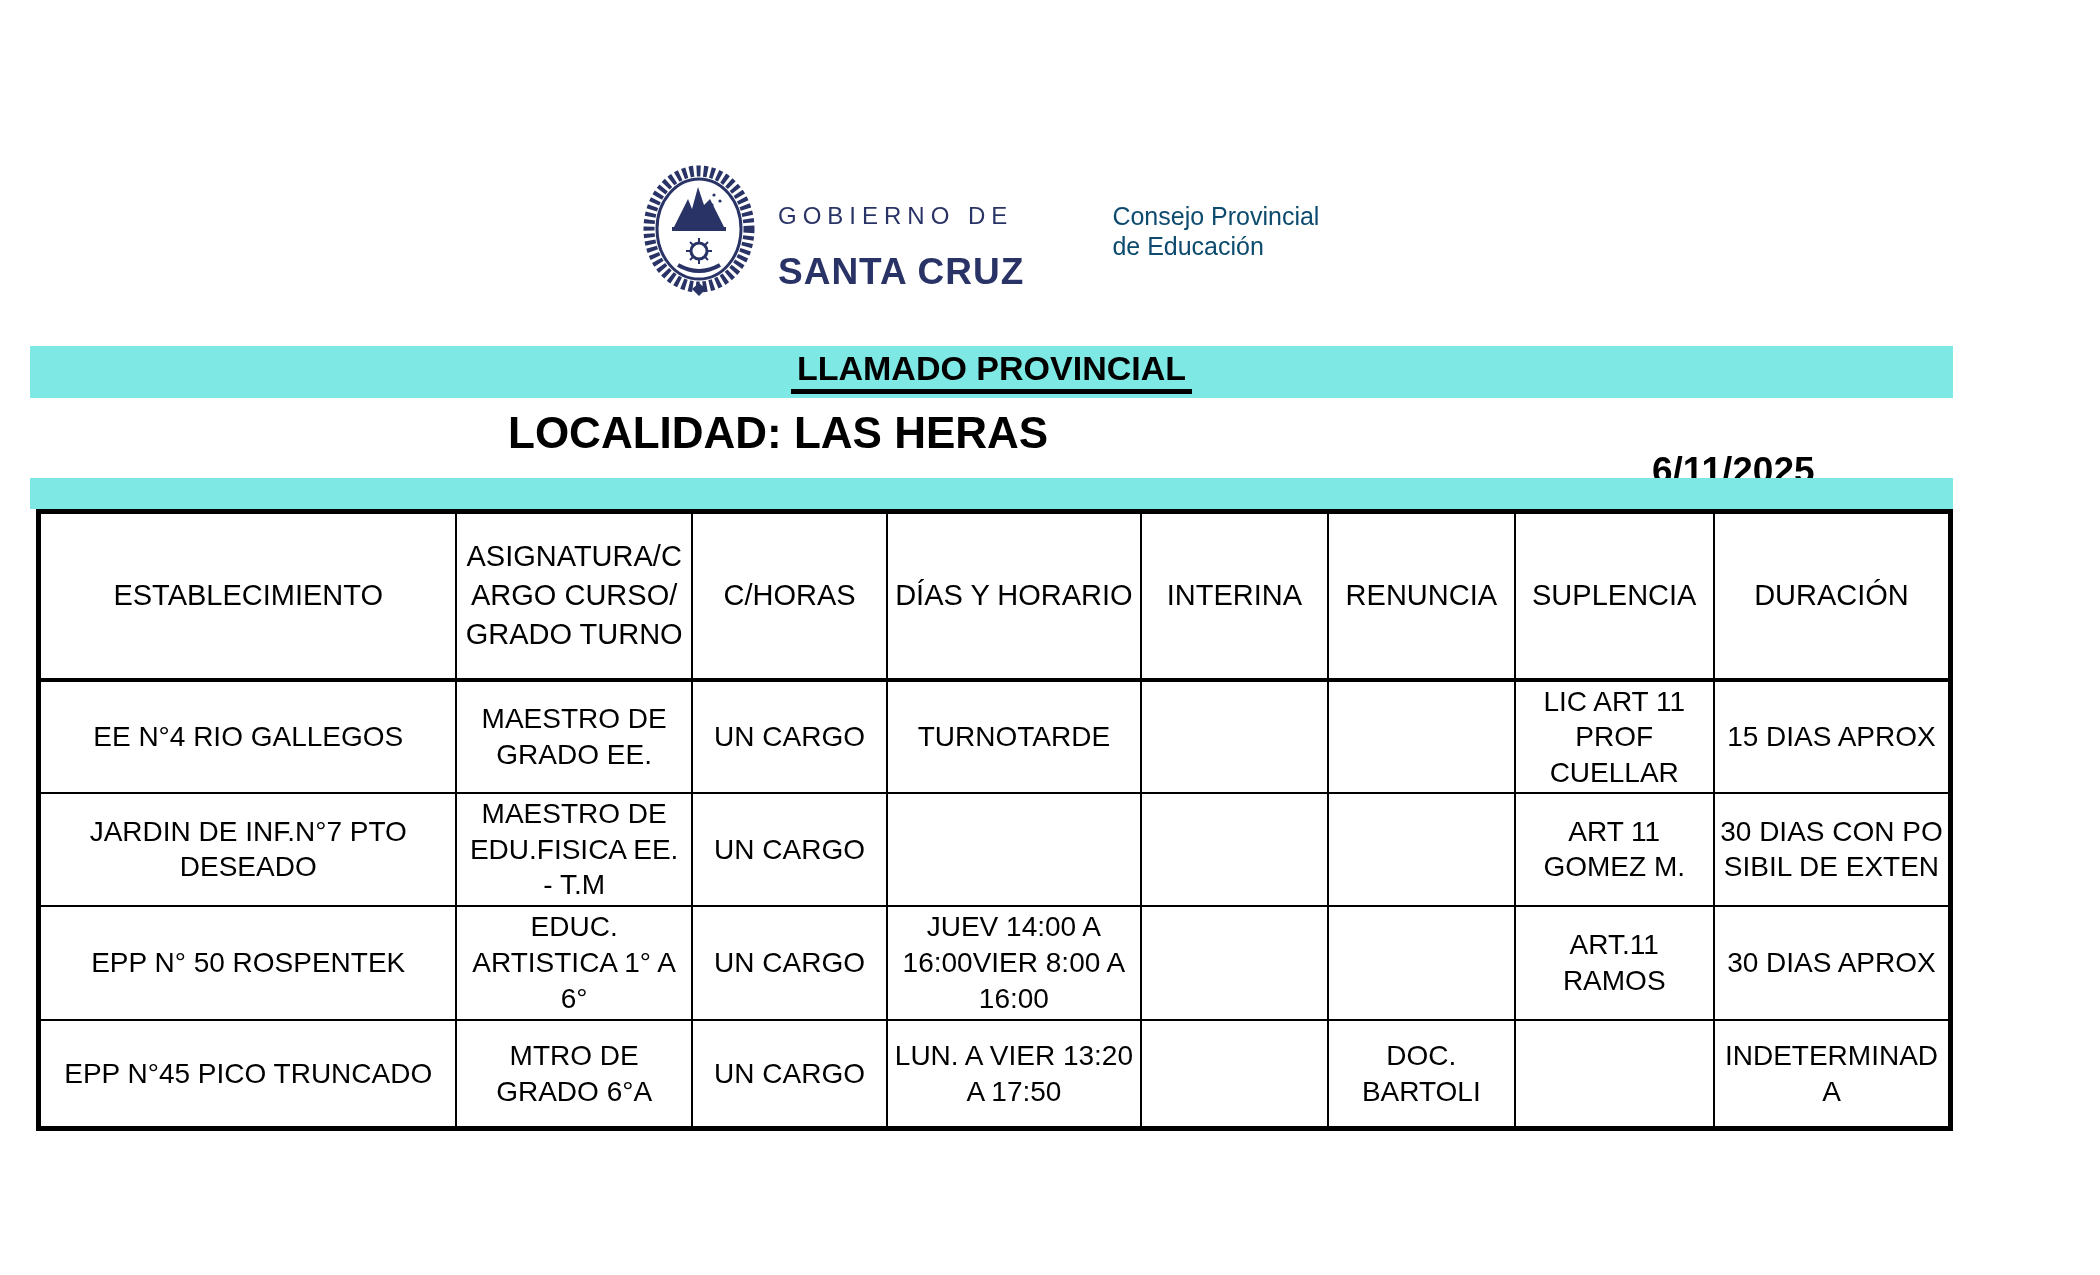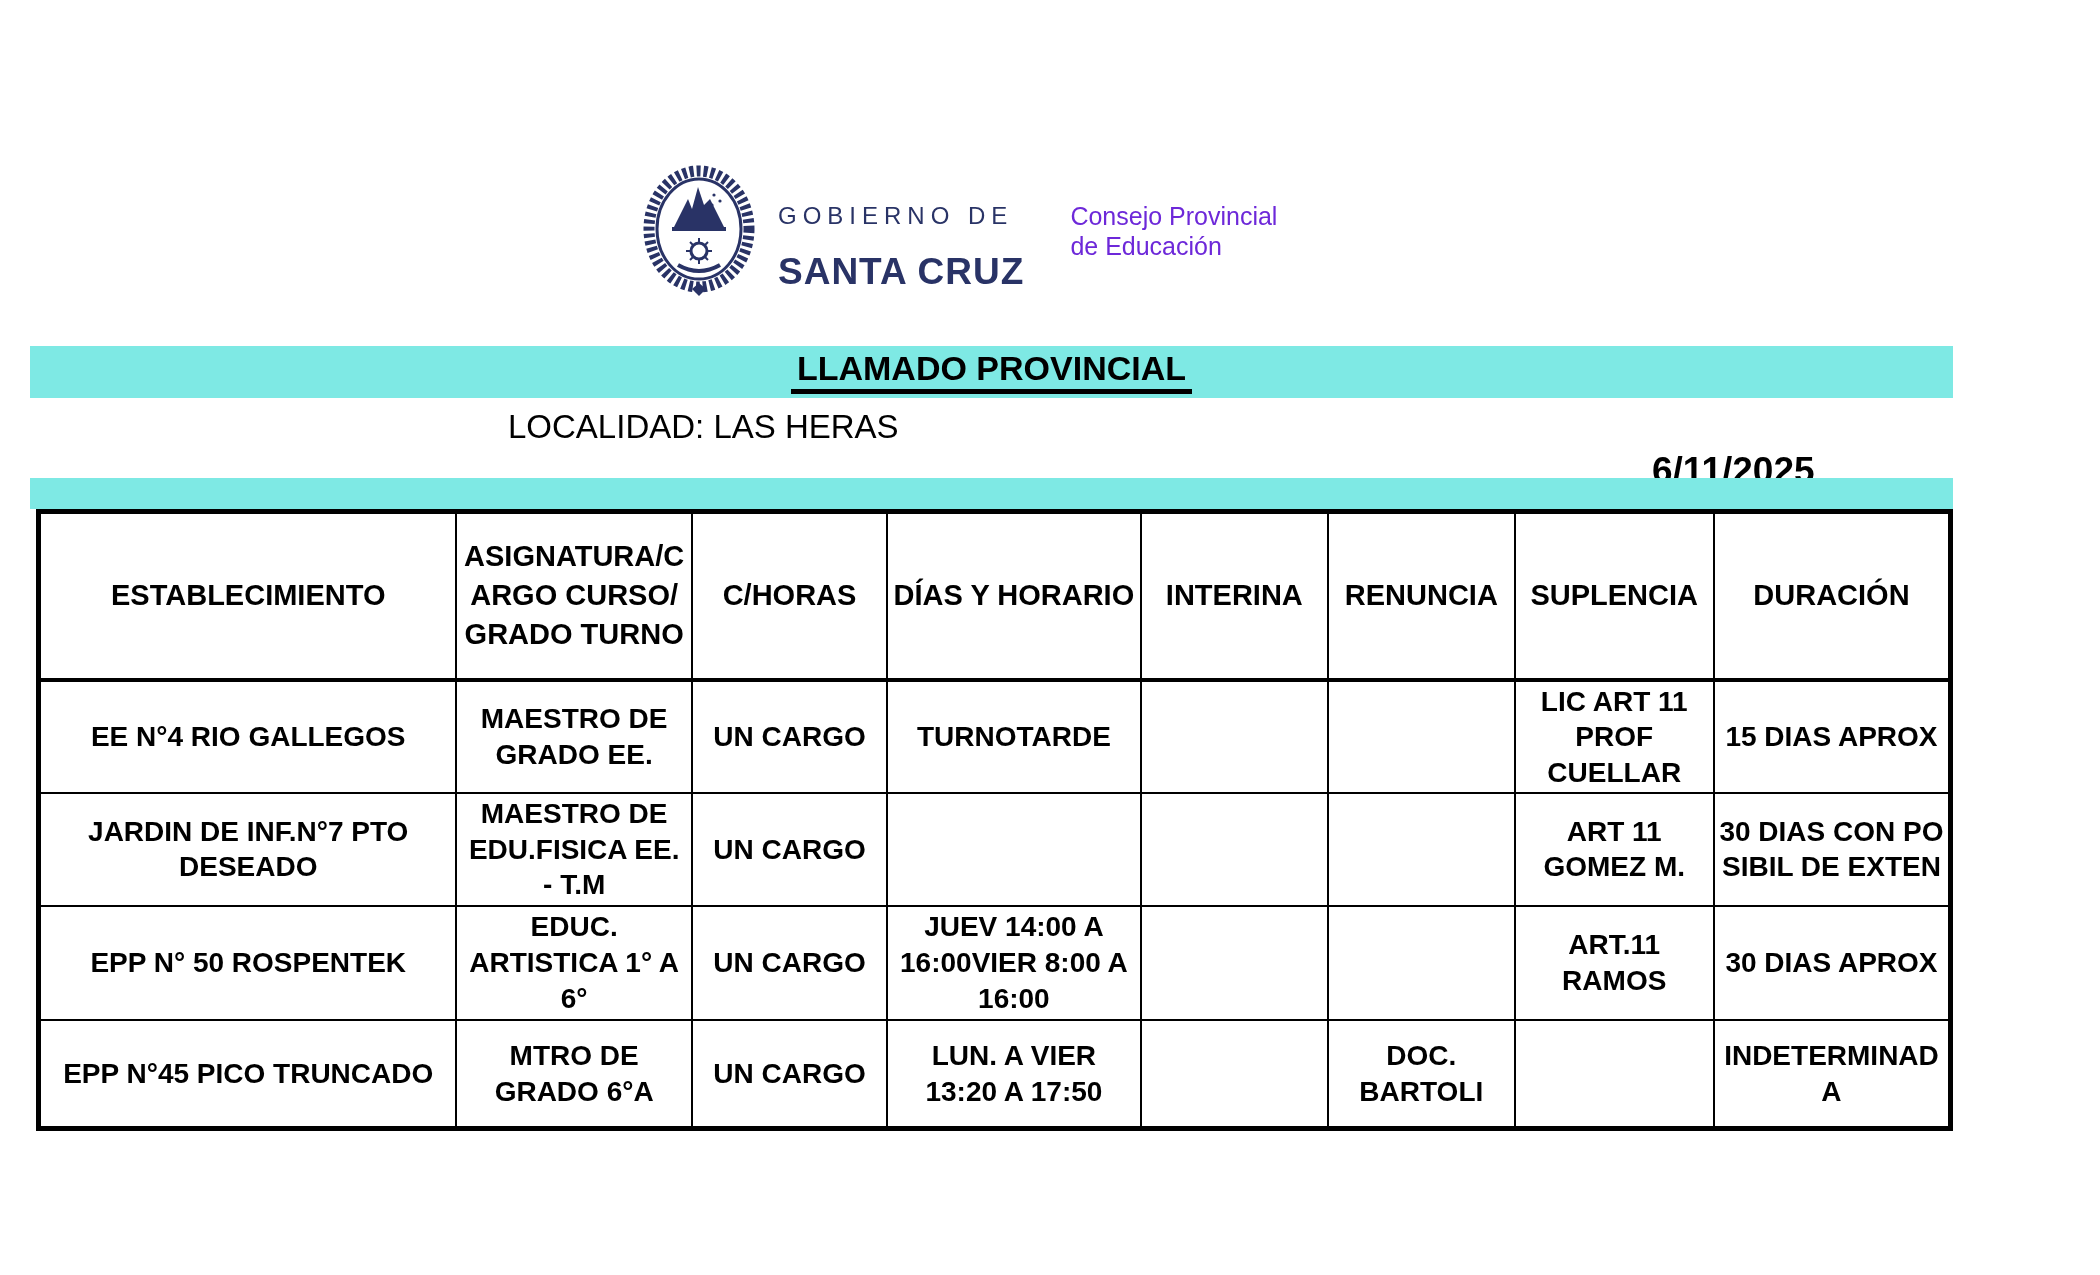--- a/index.html
+++ b/index.html
@@ -7,43 +7,43 @@
     position:relative;width:2100px;height:1275px;background:#ffffff;
     font-family:"Liberation Sans",sans-serif;color:#000;overflow:hidden;
   }
 
   
   .logo-block{position:absolute;left:642px;top:165px;display:flex;align-items:center;}
   .emblem{display:block;width:114px;height:132px;}
   .gov-text{margin-left:22px;color:#293366;}
   .gobierno{font-size:24px;font-weight:500;letter-spacing:6px;margin-top:32px;}
   .santacruz{font-size:37px;font-weight:800;letter-spacing:1px;margin-top:21px;}
-  .consejo-text{margin-left:46px;color:#6d28d9;font-size:25px;line-height:1.22;font-weight:500;}
+  .consejo-text{margin-left:88px;color:#0c4a6e;font-size:25px;line-height:1.22;font-weight:500;}
 
   
   .banner{position:absolute;left:30px;width:1923px;background:#7ee9e4;}
   .banner-title{top:346px;height:52px;display:flex;justify-content:center;align-items:center;}
   .title-text{
     font-size:34px;font-weight:bold;line-height:1;
     border-bottom:5px solid #000;padding:0 6px 4px 6px;
   }
   .locality-row{position:absolute;left:30px;top:404px;width:1923px;height:66px;}
-  .locality{position:absolute;left:478px;top:4px;font-size:33px;font-weight:normal;}
+  .locality{position:absolute;left:478px;top:4px;font-size:44px;font-weight:bold;}
   .date{position:absolute;left:1622px;top:10px;font-size:37px;font-weight:bold;margin-top:36px;}
   .banner-strip{top:478px;height:31px;}
 
   
   table.calls{
     position:absolute;left:36px;top:509px;width:1917px;
     border-collapse:collapse;table-layout:fixed;
     border:5px solid #000;
   }
   .calls th,.calls td{
     border:2px solid #000;text-align:center;vertical-align:middle;
-    font-weight:bold;padding:2px 4px;overflow-wrap:break-word;
+    font-weight:normal;padding:2px 4px;overflow-wrap:break-word;
   }
   .calls thead tr{height:168px;}
   .calls thead th{font-size:29px;line-height:1.35;border-bottom:4px solid #000;}
   .calls th.col-asignatura{word-break:break-all;}
   .calls td.col-duracion{word-break:break-all;}
   .calls tbody td{font-size:28px;line-height:1.27;}
   .calls tr.r0{height:100px;}
   .calls tr.r1{height:112px;}
   .calls tr.r2{height:114px;}
   .calls tr.r3{height:109px;}

